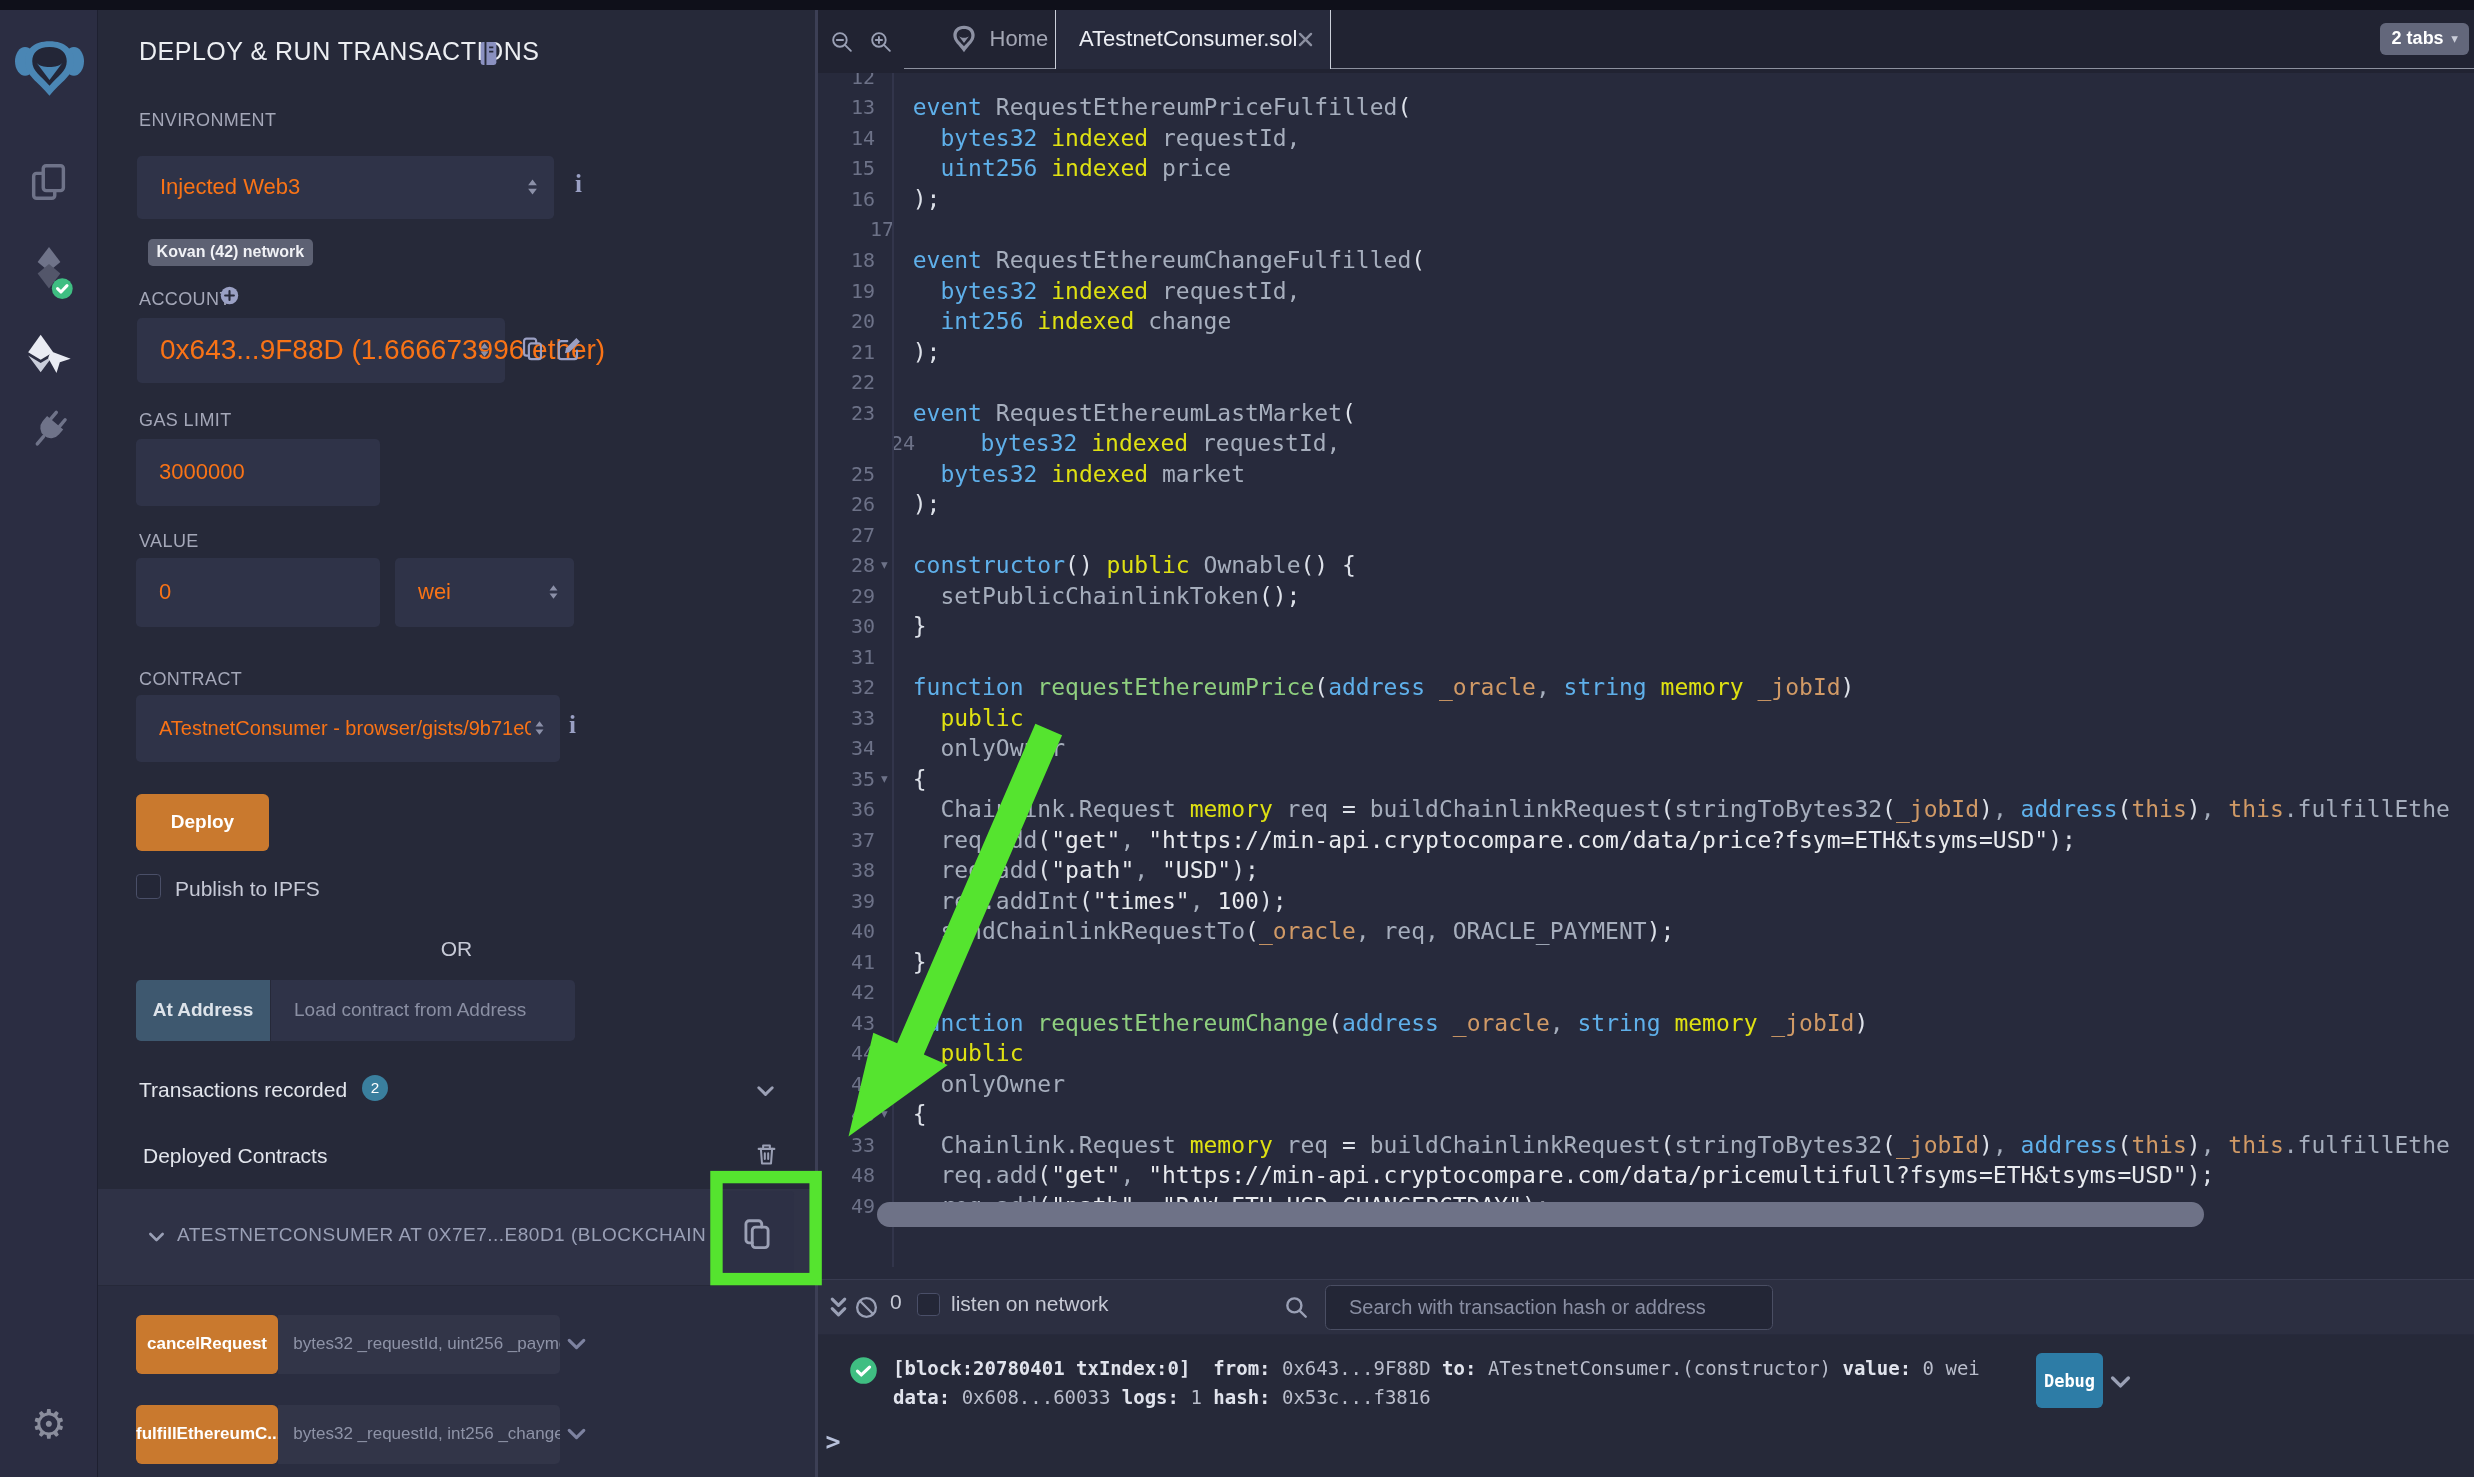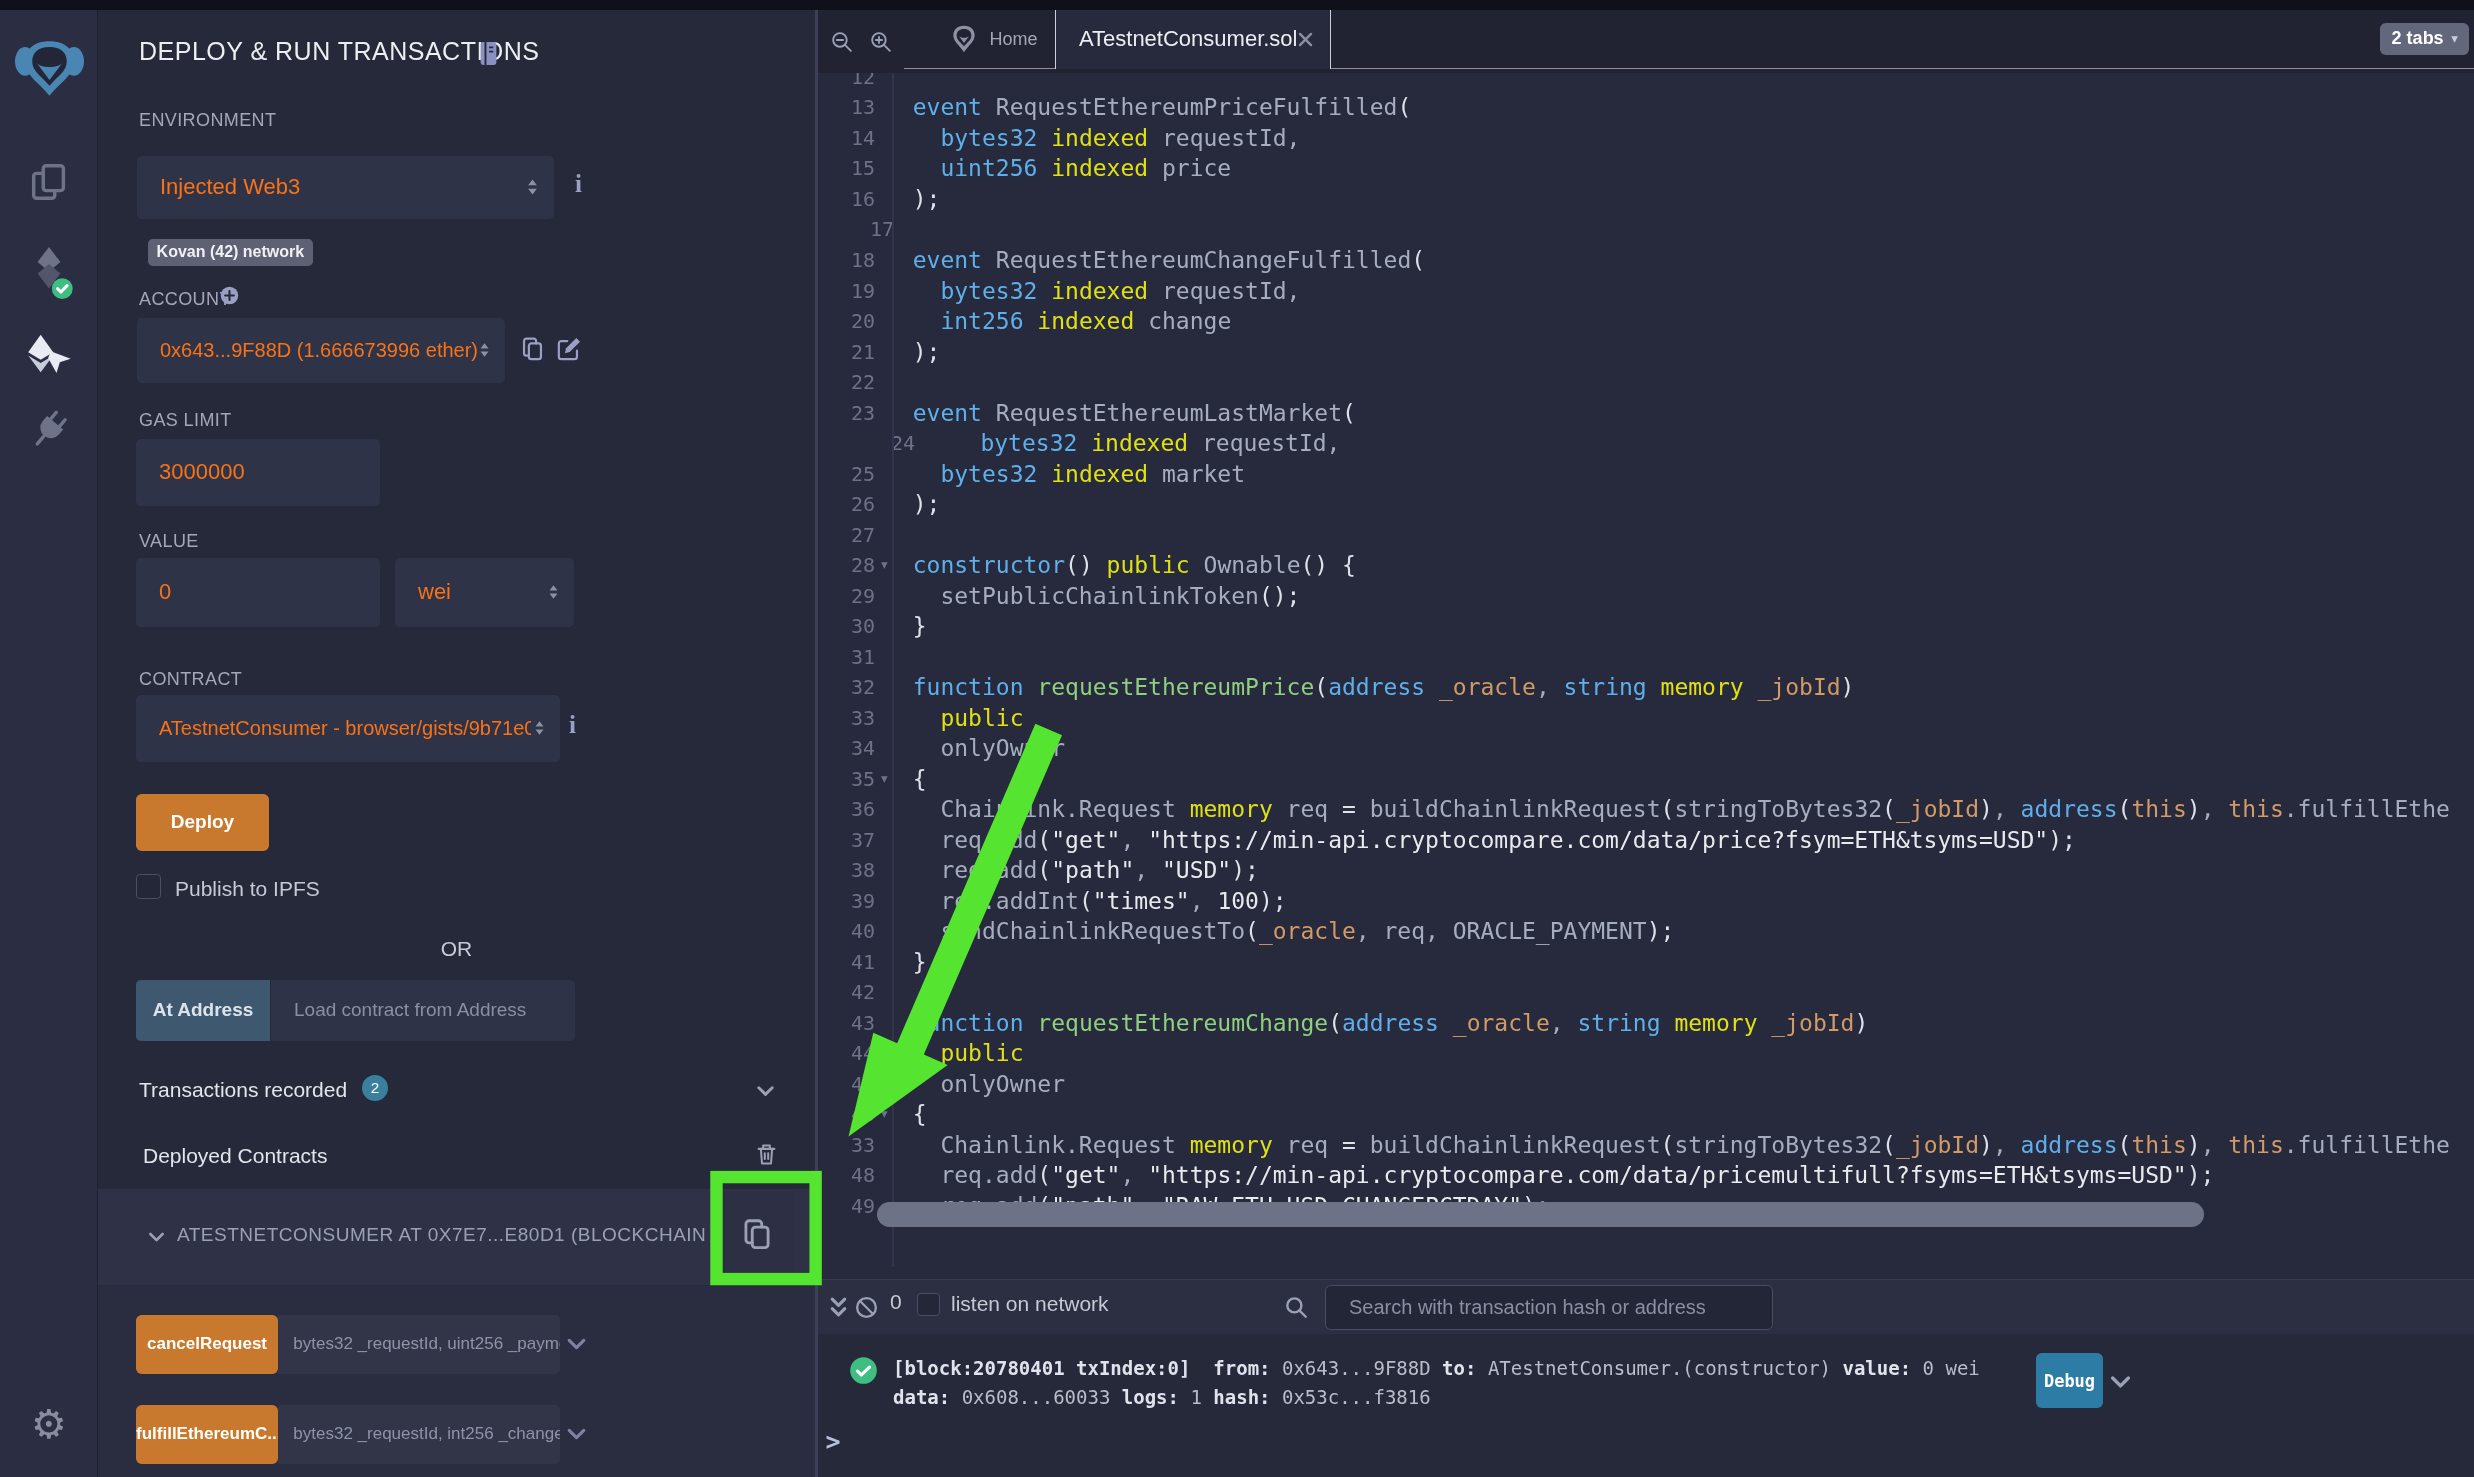--- a/index.html
+++ b/index.html
@@ -55,21 +55,21 @@
   .info-i { font-weight:bold; font-size:25px; color:#9aa0c4; font-family:"Liberation Serif", serif; }
 
   
   .tabbar { left:818px; top:9.5px; width:1657px; height:63px; background:#212332; z-index:5; }
   .tab-underline { position:absolute; left:86px; top:58px; width:1571px; height:1.9px; background:#8d919f; }
   .tab-active { position:absolute; left:237px; top:-1.9px; width:276px; height:61px; background:#272a3c;
                 border:1.9px solid #ccd0da; border-bottom:none; }
   .tab-active span { position:absolute; left:23px; top:50%; transform:translateY(-50%);
                      font-size:22px; color:#eceef4; white-space:nowrap; }
   .tab-home { position:absolute; left:130px; top:0; height:59px; display:flex; align-items:center; gap:9.5px; }
-  .tab-home span { font-size:18px; color:#a3a6b4;text-align:center; }
+  .tab-home span { font-size:22px; color:#a3a6b4;text-align:center; }
   .tabs-badge { position:absolute; right:5.7px; top:13.3px; height:32px; background:#63677b; border-radius:5.7px;
                 color:#fff; font-size:18px; font-weight:bold; display:flex; align-items:center; gap:7.6px; padding:0 11.4px; }
   .tabs-badge .caret { font-size:13.3px; color:#c9ccd8; font-family:"DejaVu Sans", sans-serif; }
 
   .crow { position:absolute; left:818px; right:0; height:30.5px; z-index:1; }
   .lnum { position:absolute; left:0; top:0; width:57px; text-align:right; font:20px/30.5px "DejaVu Sans Mono", monospace; color:#6d7288; }
   .lfold { position:absolute; left:63px; top:0; font:13.3px/30.5px "DejaVu Sans", sans-serif; color:#6d7288; }
   .ltext { position:absolute; left:67px; right:0; top:0; overflow:hidden; white-space:pre;
            font:23px/30.5px "DejaVu Sans Mono", monospace; }
   .gutter-line { left:892px; top:72px; width:1.9px; height:1195px; background:#32354b; z-index:2; }
@@ -163,21 +163,21 @@
     </div>
     <span class="abs info-i" style="left:477px;top:160px">i</span>
     <div class="badge-net">Kovan (42) network</div>
 
     <div class="abs p-label" style="left:41px;top:279px">ACCOUNT</div>
     <svg class="abs" style="left:121px;top:275px" width="21" height="21" viewBox="0 0 24 24">
       <circle cx="12" cy="12" r="10" fill="#9aa0c4"></circle>
       <path d="M12 7v10M7 12h10" stroke="#262939" stroke-width="2.4" stroke-linecap="round"></path>
     </svg>
     <div class="abs fld" style="left:39px;top:308px;width:368px;height:65px">
-      <span class="fld-text" style="font-size:20px">0x643...9F88D (1.666673996 ether)</span>
+      <span class="fld-text" style="font-size:28px">0x643...9F88D (1.666673996 ether)</span>
       <svg class="spinner" width="19" height="19" viewBox="0 0 24 24">
         <path d="M12 3.5l5 6.5H7z M12 20.5l5-6.5H7z" fill="#8b90a8"></path>
       </svg>
     </div>
     <svg class="abs stroke" style="left:420px;top:325px;color:#9ba0c4" width="29" height="29" viewBox="0 0 24 24">
       <rect x="9" y="7" width="10" height="13" rx="2"></rect>
       <path d="M15 7V5a2 2 0 0 0-2-2H7a2 2 0 0 0-2 2v10a2 2 0 0 0 2 2h2"></path>
     </svg>
     <svg class="abs stroke" style="left:456px;top:325px;color:#9ba0c4" width="29" height="29" viewBox="0 0 24 24">
       <path d="M11 5H6a2 2 0 0 0-2 2v11a2 2 0 0 0 2 2h11a2 2 0 0 0 2-2v-5"></path>

